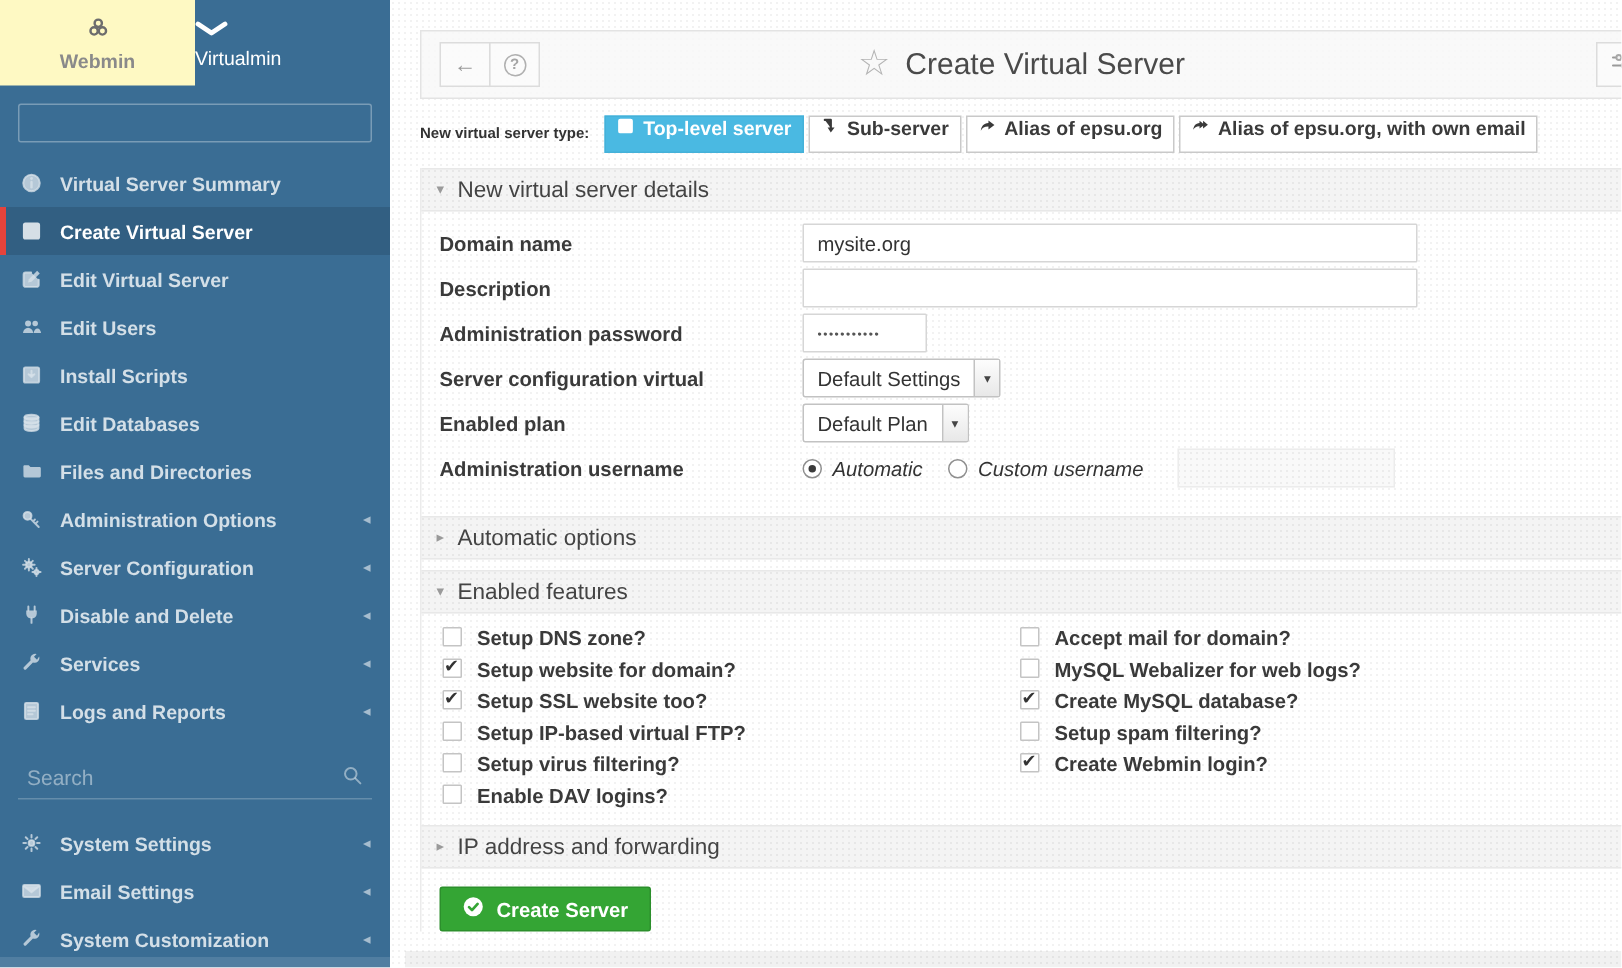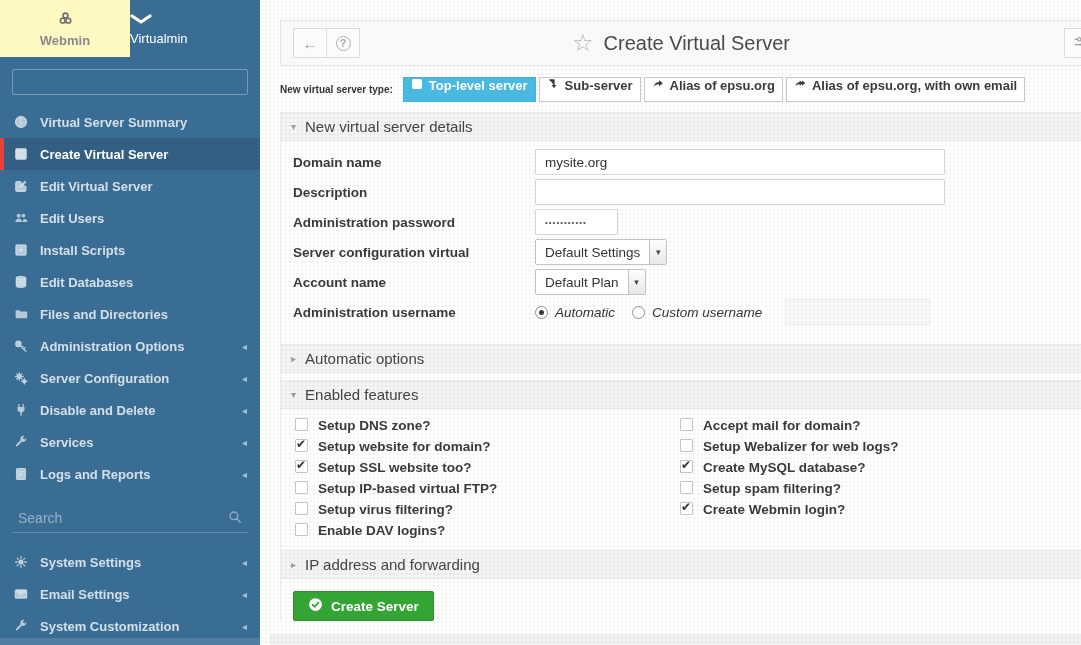--- a/index.html
+++ b/index.html
@@ -348,21 +348,21 @@
           </div>
       </div>
       <div class="frow">
         <span class="flabel">Server configuration virtual</span>
         <div class="select">
           <span class="sel-text">Default Settings</span>
           <span class="sel-btn">▾</span>
         </div>
       </div>
       <div class="frow">
-        <span class="flabel">Account name</span>
+        <span class="flabel">Enabled plan</span>
         <div class="select">
           <span class="sel-text">Default Plan</span>
           <span class="sel-btn">▾</span>
         </div>
       </div>
       <div class="frow">
         <span class="flabel">Administration username</span>
         <div class="radio-row">
           <span class="radio checked"></span>
           <span class="rlabel">Automatic</span>
@@ -410,21 +410,21 @@
             <span class="clabel">Enable DAV logins?</span>
           </li>
         </ul>
       <ul class="fcol" id="feat-right">
           <li>
             <span class="cbox"></span>
             <span class="clabel">Accept mail for domain?</span>
           </li>
           <li>
             <span class="cbox"></span>
-            <span class="clabel">Setup Webalizer for web logs?</span>
+            <span class="clabel">MySQL Webalizer for web logs?</span>
           </li>
           <li>
             <span class="cbox checked"></span>
             <span class="clabel">Create MySQL database?</span>
           </li>
           <li>
             <span class="cbox"></span>
             <span class="clabel">Setup spam filtering?</span>
           </li>
           <li>

